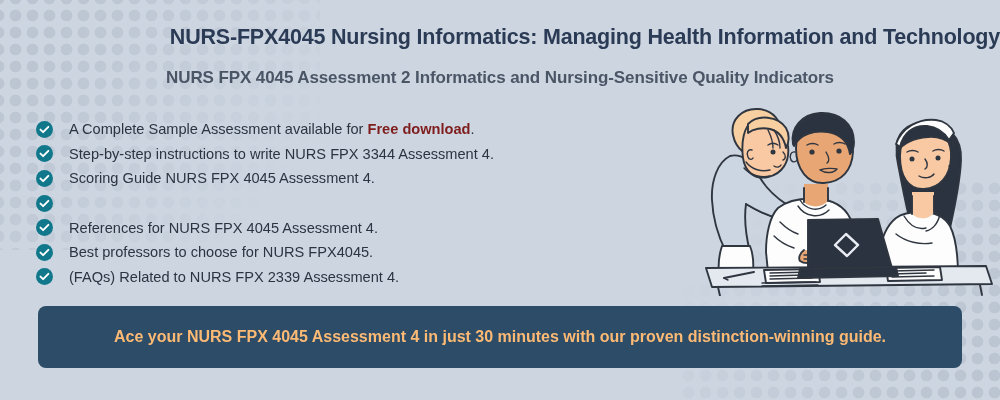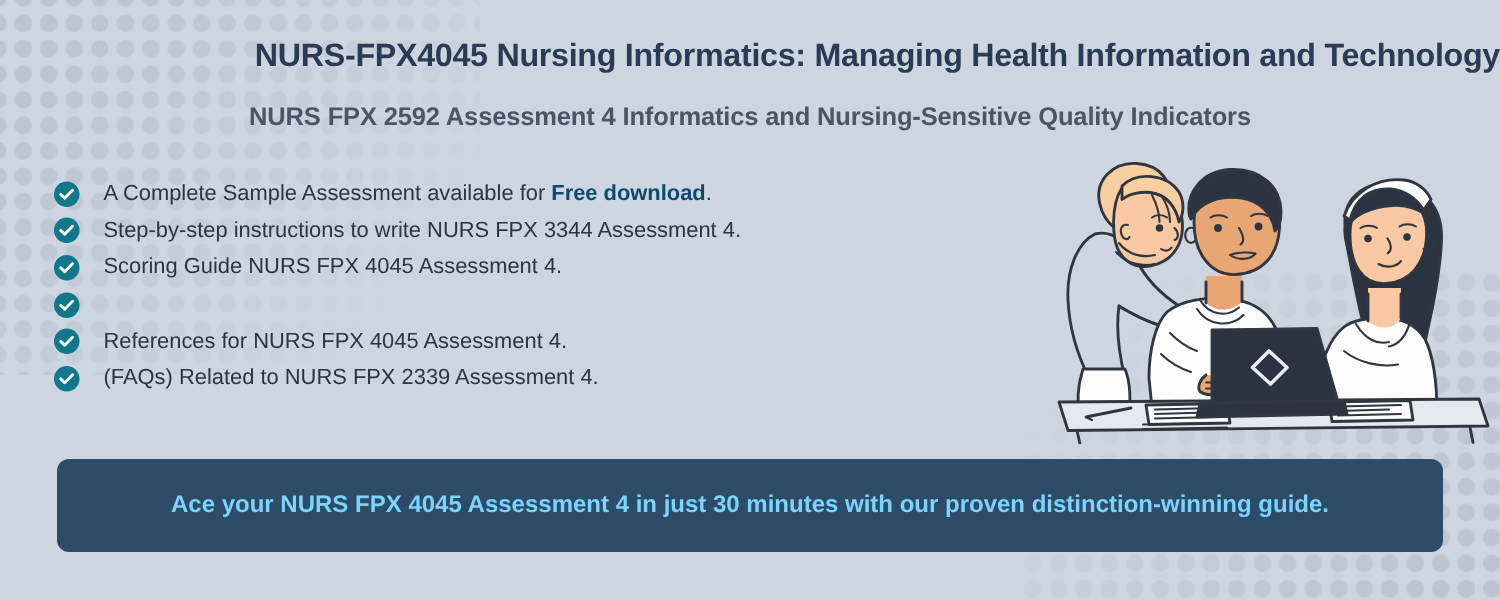--- a/index.html
+++ b/index.html
@@ -100,21 +100,21 @@
     justify-content: center;
     margin-right: 16px;
   }
   .check-icon svg { display: block; }
   .feature-text {
     font-size: 14.6px;
     color: #2c3442;
     white-space: nowrap;
   }
   .link-accent {
-    color: #0c4a6e;
+    color: #7f1d1d;
     font-weight: bold;
   }
 
   
   .illustration {
     position: absolute;
     left: 700px;
     top: 100px;
     width: 296px;
     height: 196px;
@@ -133,38 +133,38 @@
     border-radius: 8px;
     display: flex;
     align-items: center;
     justify-content: center;
     box-sizing: border-box;
     padding: 0 42px;
     z-index: 4;
   }
   .cta-text {
     margin: 0;
-    color: #7dd3fc;
+    color: #fdba74;
     font-size: 16px;
     font-weight: bold;
     text-align: center;
     line-height: 1.45;
   }
 </style>
 </head>
 <body>
 
 <div id="banner-root">
 
   <div class="dots dots-top-left"></div>
   <div class="dots dots-bottom-right"></div>
 
   <div class="heading-block">
     <h1 class="main-title">NURS-FPX4045 Nursing Informatics: Managing Health Information and Technology</h1>
-    <h2 class="sub-title">NURS FPX 2592 Assessment 4 Informatics and Nursing-Sensitive Quality Indicators</h2>
+    <h2 class="sub-title">NURS FPX 4045 Assessment 2 Informatics and Nursing-Sensitive Quality Indicators</h2>
   </div>
 
   <ul class="feature-list">
     <li class="feature-item">
       <span class="check-icon">
         <svg width="11" height="11" viewBox="0 0 12 12">
             <path d="M1.6 6.1 L4.5 8.9 L10.2 3.1" fill="none" stroke="#ffffff" stroke-width="2.1" stroke-linecap="round" stroke-linejoin="round"></path>
           </svg>
       </span>
       <span class="feature-text"><span>A Complete Sample Assessment available for </span><span class="link-accent">Free download</span><span>.</span></span>
@@ -192,20 +192,28 @@
           </svg>
       </span>
     </li>
     <li class="feature-item">
       <span class="check-icon">
         <svg width="11" height="11" viewBox="0 0 12 12">
             <path d="M1.6 6.1 L4.5 8.9 L10.2 3.1" fill="none" stroke="#ffffff" stroke-width="2.1" stroke-linecap="round" stroke-linejoin="round"></path>
           </svg>
       </span>
       <span class="feature-text">References for NURS FPX 4045 Assessment 4.</span>
+    </li>
+    <li class="feature-item">
+      <span class="check-icon">
+        <svg width="11" height="11" viewBox="0 0 12 12">
+            <path d="M1.6 6.1 L4.5 8.9 L10.2 3.1" fill="none" stroke="#ffffff" stroke-width="2.1" stroke-linecap="round" stroke-linejoin="round"></path>
+          </svg>
+      </span>
+      <span class="feature-text">Best professors to choose for NURS FPX4045.</span>
     </li>
     <li class="feature-item">
       <span class="check-icon">
         <svg width="11" height="11" viewBox="0 0 12 12">
             <path d="M1.6 6.1 L4.5 8.9 L10.2 3.1" fill="none" stroke="#ffffff" stroke-width="2.1" stroke-linecap="round" stroke-linejoin="round"></path>
           </svg>
       </span>
       <span class="feature-text">(FAQs) Related to NURS FPX 2339 Assessment 4.</span>
     </li>
   </ul>

